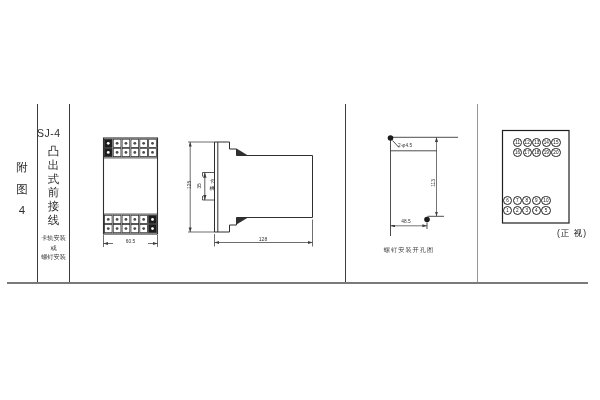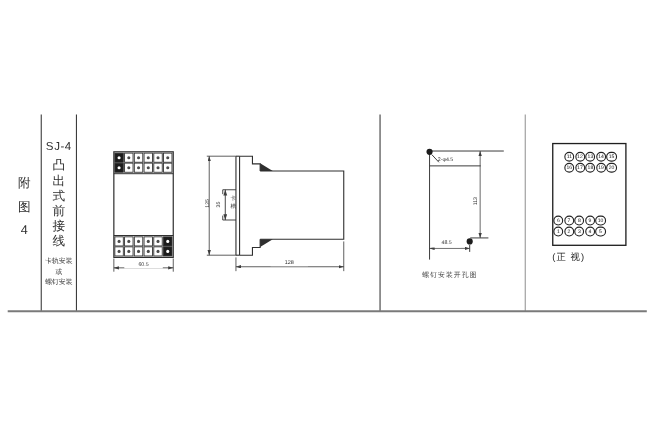--- a/index.html
+++ b/index.html
@@ -3,38 +3,38 @@
 <meta charset="utf-8">
 <style>
   html,body{margin:0;padding:0;background:#fff;}
   .canvas{position:relative;width:600px;height:400px;background:#ffffff;overflow:hidden;
           font-family:"Liberation Sans",sans-serif;color:#2e2e2e;}
   svg.layer{position:absolute;left:0;top:0;width:600px;height:400px;}
   .abs{position:absolute;}
   .vstack{display:flex;flex-direction:column;align-items:center;}
   .fig-label{left:8px;top:162px;width:28px;font-size:11.5px;}
   .fig-label .vchar{line-height:1;margin-bottom:10px;}
-  .model{left:37px;top:127px;width:33px;text-align:center;font-size:10.5px;letter-spacing:.5px;}
+  .model{left:37px;top:127px;width:33px;font-size:10.5px;letter-spacing:.5px;}
   .product{left:37px;top:145px;width:33px;font-size:11.5px;}
   .product .vchar{line-height:13.8px;}
   .note{left:37px;top:233px;width:33px;font-size:6.2px;text-align:center;}
   .note .note-line{line-height:9.6px;white-space:nowrap;}
   .dim{font-size:4.8px;line-height:1.2;color:#333;text-align:center;}
   .rot{transform:rotate(-90deg);}
   .d-60{left:113px;top:238.5px;width:35px;background:#fff;}
   .d-125{left:176px;top:182px;width:28px;}
   .d-35{left:189px;top:182.5px;width:22px;}
   .slot-label{left:207.5px;top:178px;width:9px;font-size:5px;}
   .slot-label .vchar{line-height:6.5px;}
   .d-128{left:246px;top:236px;width:34px;font-size:5px;background:#fff;}
   .d-holes{left:398px;top:142.5px;width:30px;text-align:left;}
   .d-113{left:420px;top:180px;width:27px;}
   .d-485{left:393px;top:219px;width:26px;background:#fff;}
   .cap-drill{left:373px;top:246px;width:72px;font-size:6.2px;letter-spacing:1px;text-align:center;color:#3a3a3a;}
-  .cap-rear{left:502px;top:228px;width:67px;font-size:8.5px;text-align:left;letter-spacing:1px;color:#222;}
+  .cap-rear{left:520px;top:228px;width:67px;font-size:8.5px;text-align:right;letter-spacing:1px;color:#222;}
   .crow{position:absolute;display:flex;}
   .crow.t1{left:513px;top:138.3px;}
   .crow.t2{left:513px;top:147.8px;}
   .crow.b1{left:503px;top:196px;}
   .crow.b2{left:503px;top:205.5px;}
   .tcircle{width:9.2px;height:9.2px;margin-right:.4px;border:.9px solid #222;border-radius:50%;
            box-sizing:border-box;background:#fff;color:#111;font-size:4.6px;
            display:flex;align-items:center;justify-content:center;}
 </style>
 </head>

